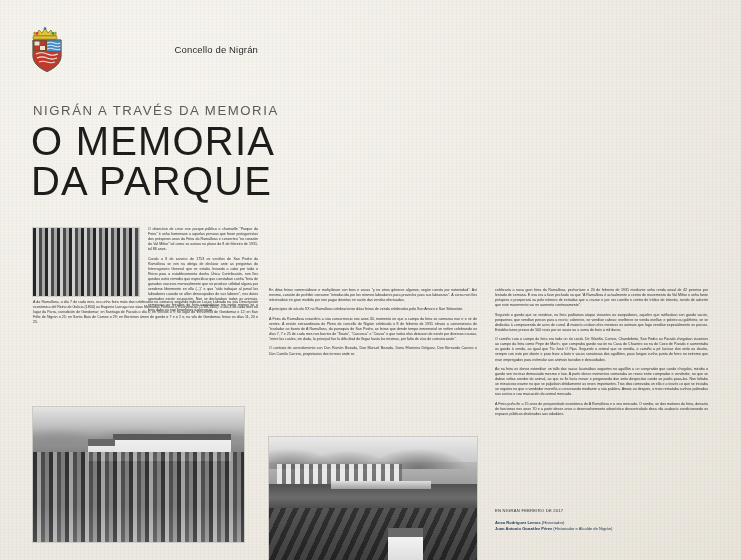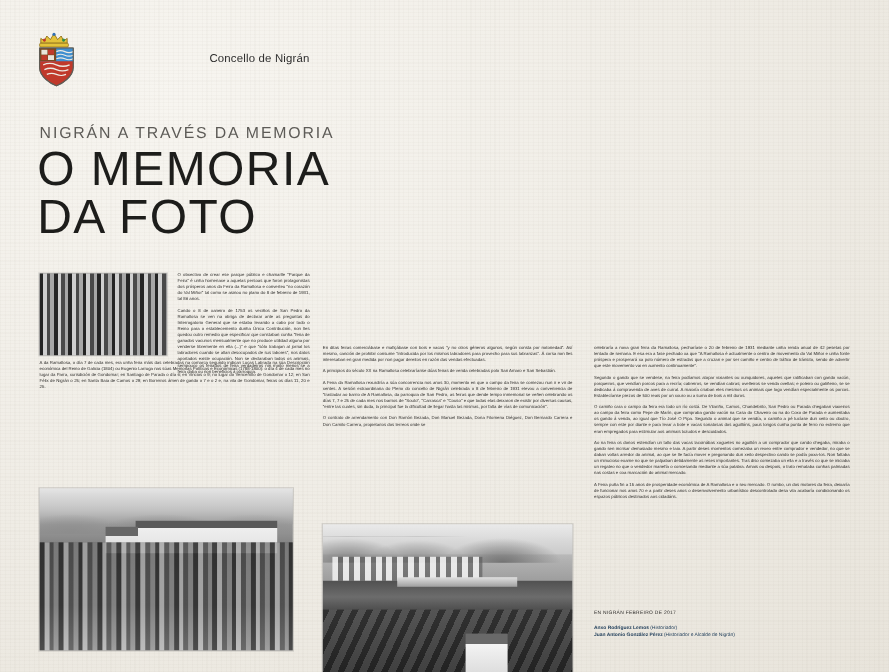--- a/index.html
+++ b/index.html
@@ -266,21 +266,21 @@
         <path d="M7 16 L35 16 L35 32 C35 40 26 45.5 21 47.5 C16 45.5 7 40 7 32 Z" fill="none" stroke="#5f5c55" stroke-width="1"></path>
       </svg>
       <div class="brand-name">Concello de Nigrán</div>
     </div>
   </div>
 
   <div id="kicker">NIGRÁN A TRAVÉS DA MEMORIA</div>
 
   <h1 id="maintitle">
     <span class="l1">O MEMORIA</span>
-    <span class="l2">DA FOTO</span>
+    <span class="l2">DA PARQUE</span>
   </h1>
 
 
   <div class="photo" id="photo-small-top"></div>
 
   <div class="photo" id="photo-bottom-left">
     <div class="sky"></div>
     <div class="hills"></div>
     <div class="bldg"></div>
     <div class="bldg2"></div>

